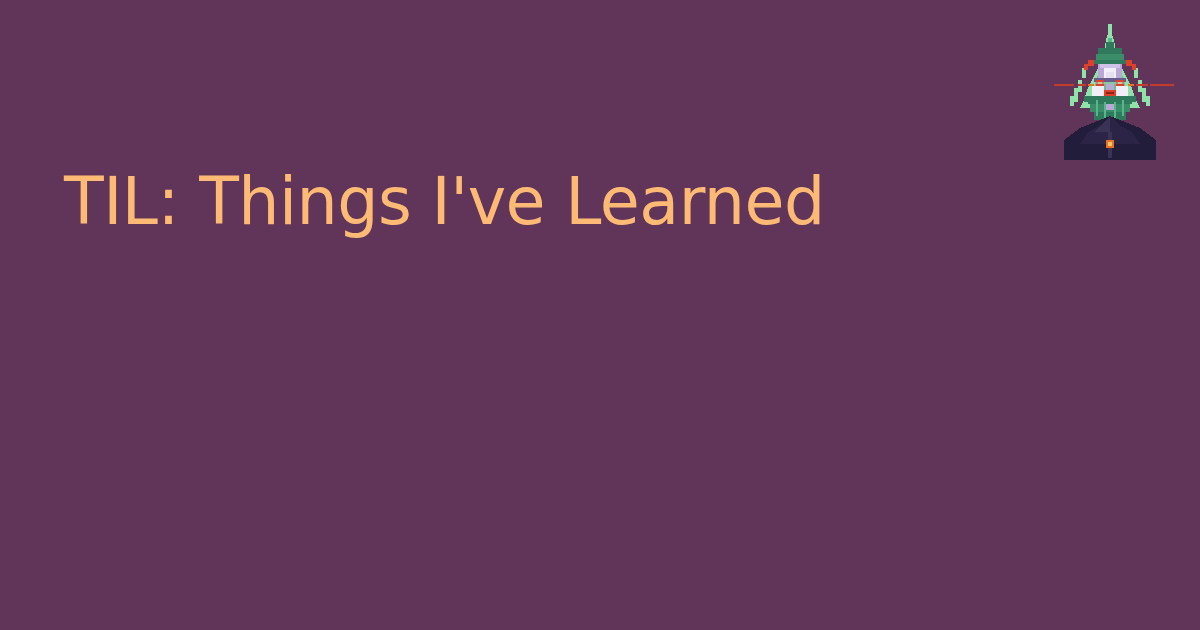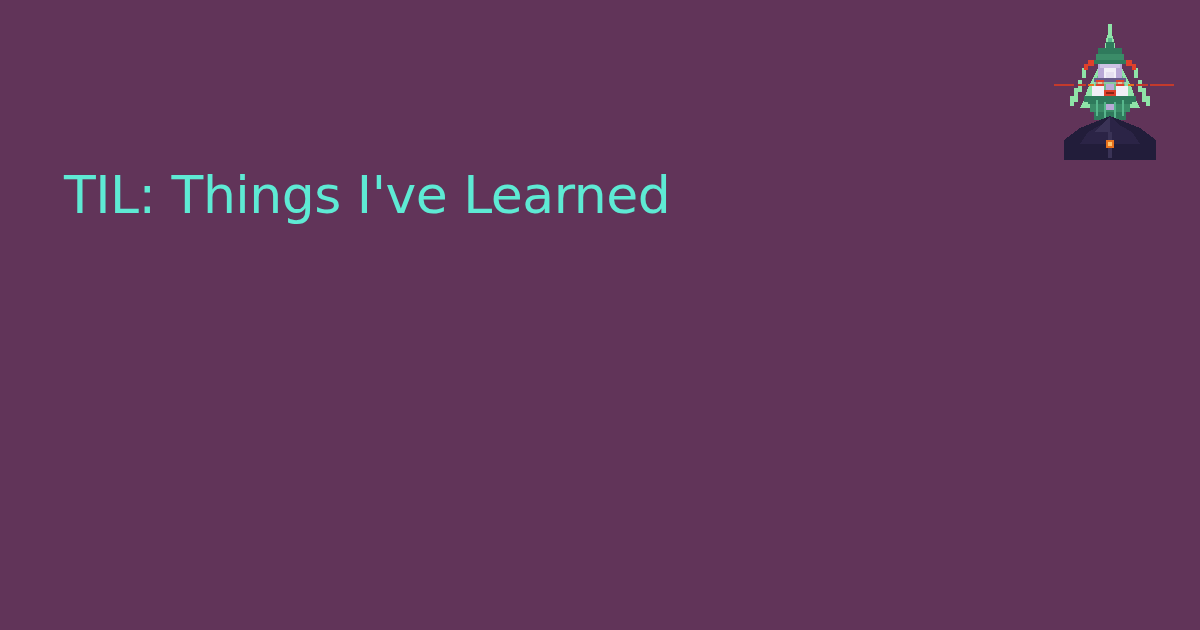--- a/index.html
+++ b/index.html
@@ -24,24 +24,24 @@
     position: absolute;
     left: 64px;
     top: 168px;
     width: 900px;
   }
   #page-title {
     margin: 0;
     padding: 0;
     font-family: "DejaVu Sans", "Liberation Sans", sans-serif;
     font-weight: 400;
-    font-size: 52px;
+    font-size: 65px;
     line-height: 1.06;
     letter-spacing: -0.5px;
-    color: #5eead4;
+    color: #fdba74;
     white-space: nowrap;
   }
   
   #site-logo {
     position: absolute;
     left: 1040px;
     top: 20px;
     width: 140px;
     height: 140px;
   }

